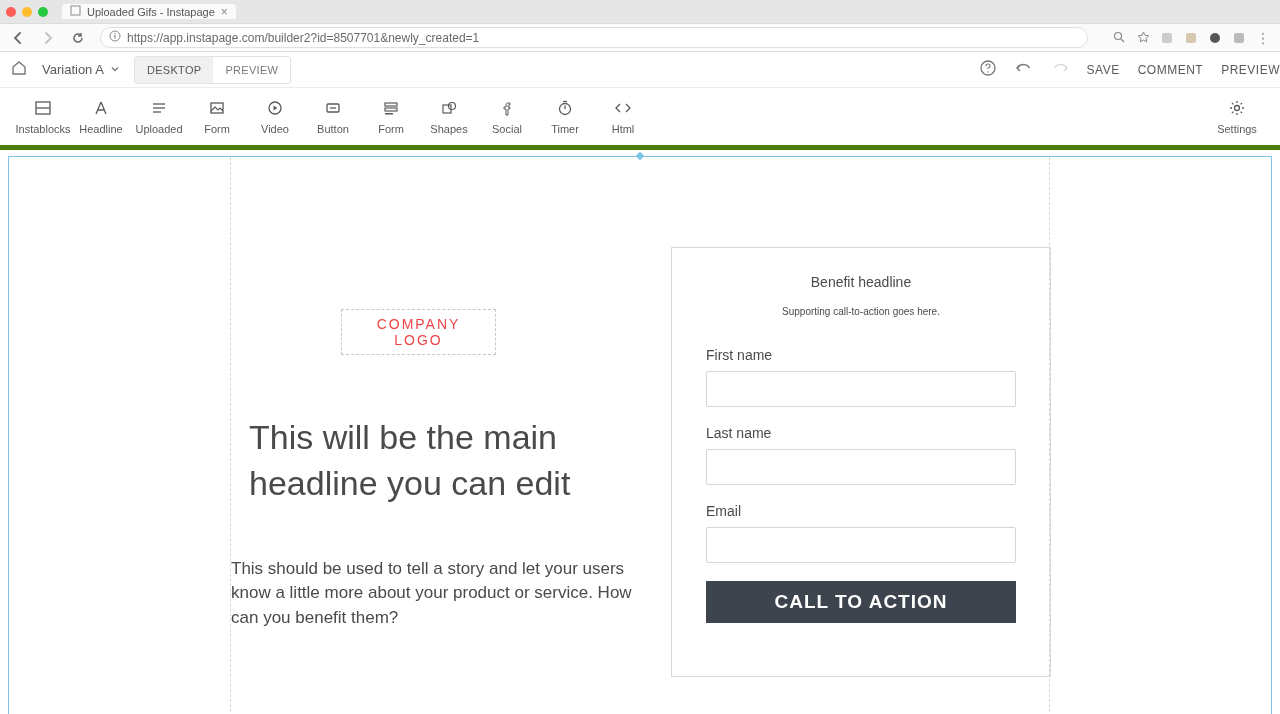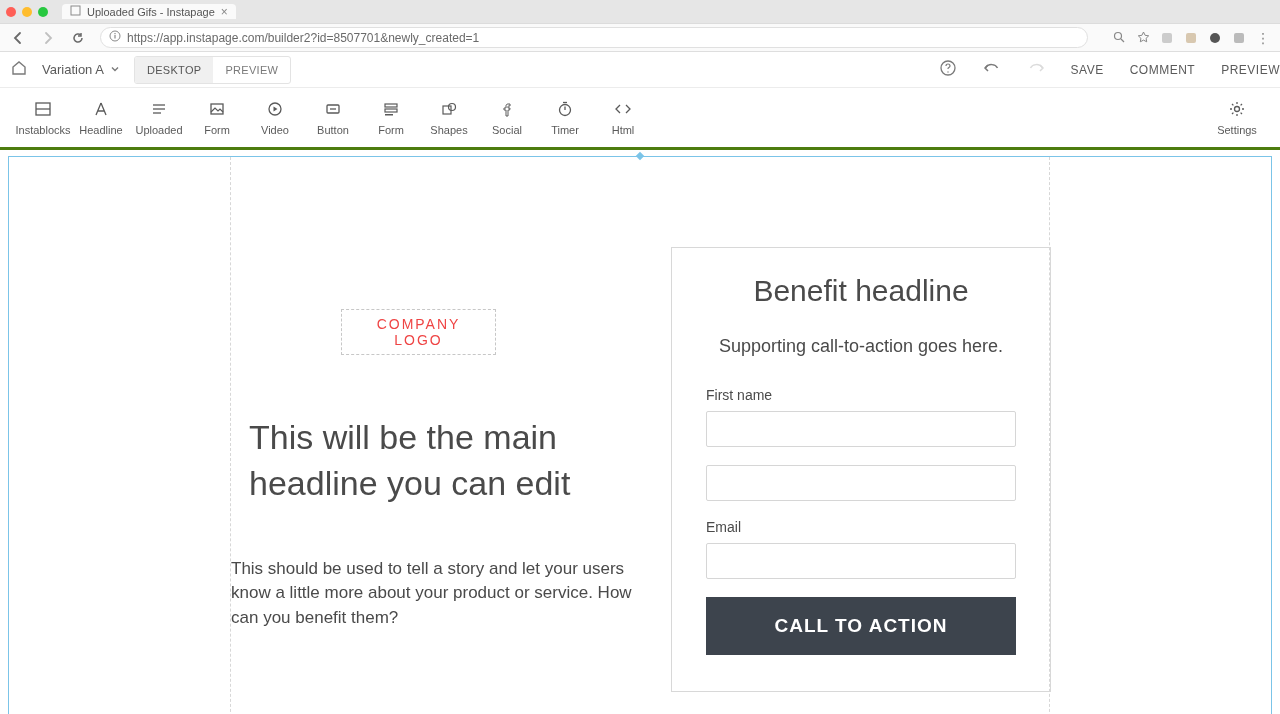--- a/index.html
+++ b/index.html
@@ -22,50 +22,50 @@
   .ri { width: 14px; height: 14px; display: flex; align-items: center; justify-content: center; color: #888; }
 
   
   .app-bar { height: 36px; display: flex; align-items: center; justify-content: space-between; padding: 0 0 0 10px; border-bottom: 1px solid #ececec; background: #fff; }
   .app-left { display: flex; align-items: center; gap: 14px; }
   .home-icon { color: #7a7a7a; }
   .variation { display: flex; align-items: center; gap: 6px; color: #5a5a5a; font-size: 13px; }
   .vp-toggle { display: flex; border: 1px solid #e3e3e3; border-radius: 3px; overflow: hidden; }
   .vp-btn { font-size: 11px; padding: 7px 12px; color: #7a7a7a; cursor: pointer; letter-spacing: .3px; }
   .vp-btn.active { background: #f0f0f0; color: #555; text-align: center; }
-  .app-right { display: flex; align-items: center; gap: 26px; }
+  .app-right { display: flex; align-items: center; gap: 18px; }
   .top-action { font-size: 12px; letter-spacing: .5px; color: #5a5a5a; cursor: pointer; }
   .publish-btn { background: #1a91eb; color: #fff; font-size: 12px; letter-spacing: .5px; padding: 12px 22px; cursor: pointer; }
   .hist-icon { color: #9a9a9a; }
   .help-icon { color: #7a7a7a; }
 
   
-  .toolbox { height: 62px; display: flex; align-items: center; padding: 0 14px; border-bottom: 3px solid #4d7c0f; background: #fff; }
+  .toolbox { height: 62px; display: flex; align-items: center; padding: 0 14px; border-bottom: 5px solid #4d7c0f; background: #fff; }
   .tool { display: flex; flex-direction: column; align-items: center; justify-content: center; width: 58px; gap: 6px; color: #5a5a5a; cursor: pointer; }
   .tool .tlbl { font-size: 11px; }
   .tool .ticon { color: #5a5a5a; height: 18px; display: flex; align-items: center; justify-content: center; }
   .tool-spacer { flex: 1; }
 
   
   .canvas { position: relative; padding: 6px 8px 0 8px; }
   .page-outline { border: 1px solid #7bc4e8; position: relative; min-height: 560px; }
   .content-bounds { width: 820px; margin: 0 auto; border-left: 1px dashed #d7d7d7; border-right: 1px dashed #d7d7d7; padding: 80px 0 40px 0; min-height: 560px; display: flex; gap: 0; position: relative; }
   .center-tick { position: absolute; top: -4px; left: 50%; width: 6px; height: 6px; background: #7bc4e8; transform: translateX(-50%) rotate(45deg); }
 
   .left-col { flex: 0 0 430px; padding-right: 20px; }
   .logo-box { margin: 72px 0 60px 110px; width: 155px; border: 1px dashed #c7c7c7; text-align: center; padding: 6px 8px; color: #ef4444; letter-spacing: 2px; font-size: 14px; }
   .hero-headline { font-size: 34px; line-height: 1.35; font-weight: 400; color: #4a4a4a; margin: 0 0 50px 18px; }
   .hero-sub { font-size: 17px; line-height: 1.45; color: #4a4a4a; }
 
   .form-card { flex: 0 0 380px; border: 1px solid #d8d8d8; padding: 26px 34px 36px 34px; margin-top: 10px; margin-left: 10px; }
-  .form-title { text-align: center; font-size: 30px; color: #4a4a4a; font-weight: 400; }
-  .form-sub { text-align: center; font-size: 18px; color: #4a4a4a; margin-top: 28px; margin-bottom: 30px; }
+  .form-title { text-align: center; font-size: 14px; color: #4a4a4a; font-weight: 400; }
+  .form-sub { text-align: center; font-size: 10px; color: #4a4a4a; margin-top: 16px; margin-bottom: 30px; }
   .field-lbl { font-size: 14px; color: #4a4a4a; margin-bottom: 8px; }
   .field-input { width: 100%; border: 1px solid #d6d6d6; border-radius: 2px; height: 36px; margin-bottom: 18px; padding: 0 8px; }
-  .cta-btn { width: 100%; background: #3d444d; color: #fff; font-size: 19px; letter-spacing: 1px; font-weight: 600; border: none; padding: 18px 0; cursor: pointer; }
+  .cta-btn { width: 100%; background: #3d444d; color: #fff; font-size: 19px; letter-spacing: 1px; font-weight: 600; border: none; padding: 10px 0; cursor: pointer; }
 </style>
 </head>
 <body>
 
 <div class="browser-chrome">
   <div class="tab-bar">
     <div class="traffic-lights">
       <div class="tl red"></div>
       <div class="tl yellow"></div>
       <div class="tl green"></div>
@@ -314,20 +314,21 @@
         <div class="hero-sub">This should be used to tell a story and let your users know a little more about your product or service. How can you benefit them?</div>
       </div>
 
       <div class="form-card">
         <div class="form-title">Benefit headline</div>
         <div class="form-sub">Supporting call-to-action goes here.</div>
 
         <div class="field-lbl">First name</div>
         <input class="field-input" style="">
 
+        <div class="field-lbl">Last name</div>
         <input class="field-input" style="">
 
         <div class="field-lbl">Email</div>
         <input class="field-input" style="">
 
         <button class="cta-btn">CALL TO ACTION</button>
       </div>
     </div>
   </div>
 </div>

